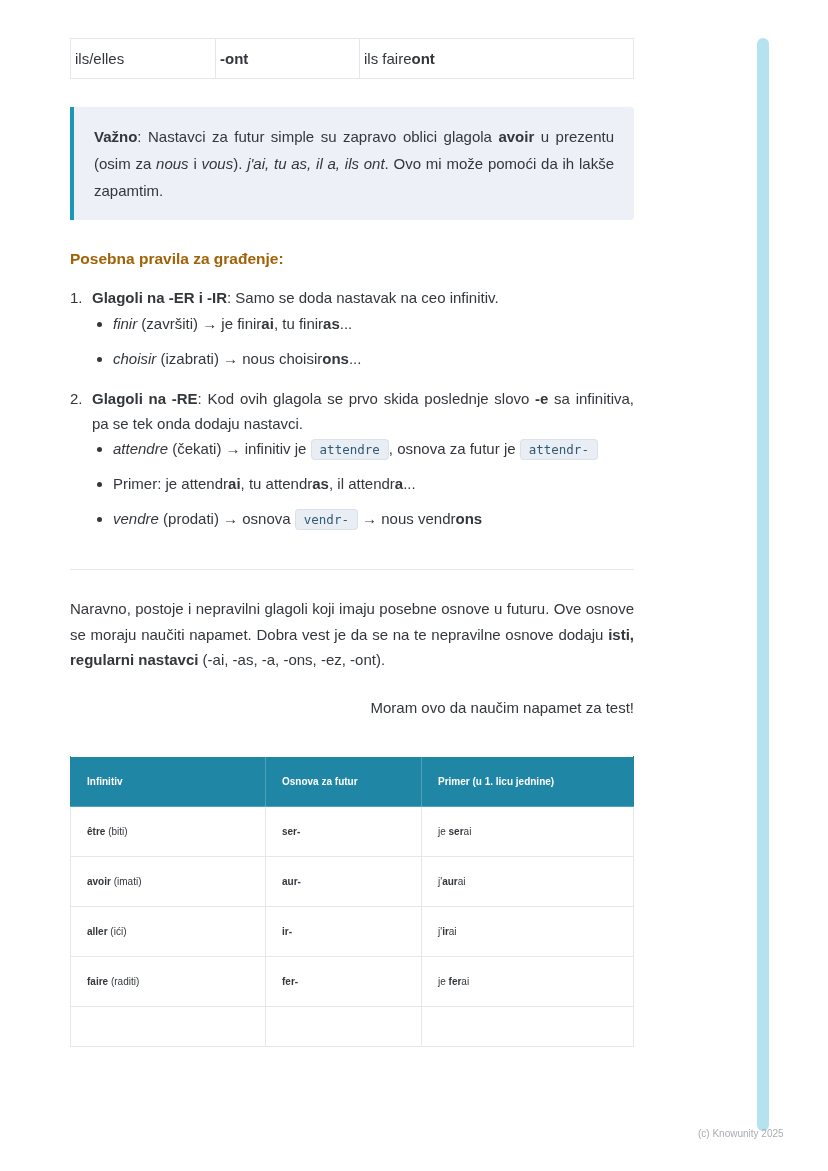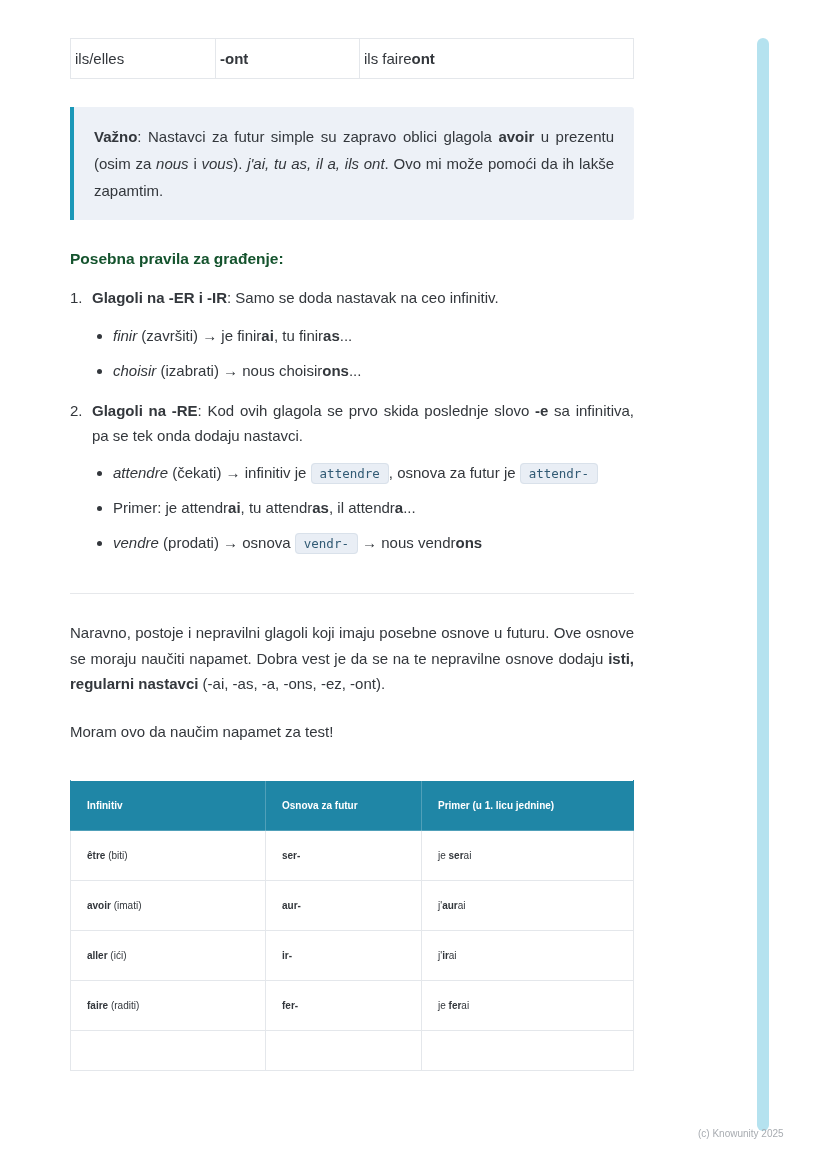--- a/index.html
+++ b/index.html
@@ -33,29 +33,29 @@
     margin-top:28px;
     background:var(--callout-bg,#edf1f7);
     border-left:4px solid var(--callout-border,#1b98b8);
     border-radius:0 3px 3px 0;
     padding:16px 20px;
     font-size:15px;
     line-height:1.8;
     text-align:justify;
   }
 
-  .rules-heading { margin-top:30px; font-size:15.5px; font-weight:700; color:#14532d; }
+  .rules-heading { margin-top:30px; font-size:15.5px; font-weight:700; color:#a16207; }
 
   .olist { margin-top:18px; font-size:15px; }
   .oitem { display:flex; }
   .oitem + .oitem { margin-top:16px; }
   .onum { width:22px; flex:0 0 22px; line-height:1.65; }
   .obody { flex:1; }
   .otext { line-height:1.65; text-align:justify; }
-  .obody ul { list-style:disc; padding-left:21px; margin-top:13px; }
+  .obody ul { list-style:disc; padding-left:21px; margin-top:1px; }
   .obody li { margin-bottom:11px; line-height:1.6; }
   .obody li:last-child { margin-bottom:0; }
 
   .chip {
     font-family:"DejaVu Sans Mono", monospace;
     font-size:12.5px;
     background:var(--chip-bg,#e9eef5);
     border:1px solid var(--chip-border,#d9e1ea);
     border-radius:4px;
     padding:2px 8px;
@@ -67,21 +67,21 @@
 
   .title {
     margin-top:32px;
     font-size:26px;
     font-weight:700;
     letter-spacing:-0.3px;
     white-space:nowrap;
     color:var(--accent-teal,#1496bd);
   }
 
-  .para { margin-top:26px; font-size:15px; line-height:1.7; }
+  .para { margin-top:26px; font-size:15px; line-height:1.7;text-align:right; }
   .para.justify { text-align:justify; }
   .para + .para { margin-top:22px; }
 
   
   .vtable { margin-top:36px; width:100%; border-collapse:collapse; font-size:10px; }
   .vtable th {
     background:var(--table-header,#1f86a6);
     color:#ffffff;
     text-align:left;
     font-weight:700;

